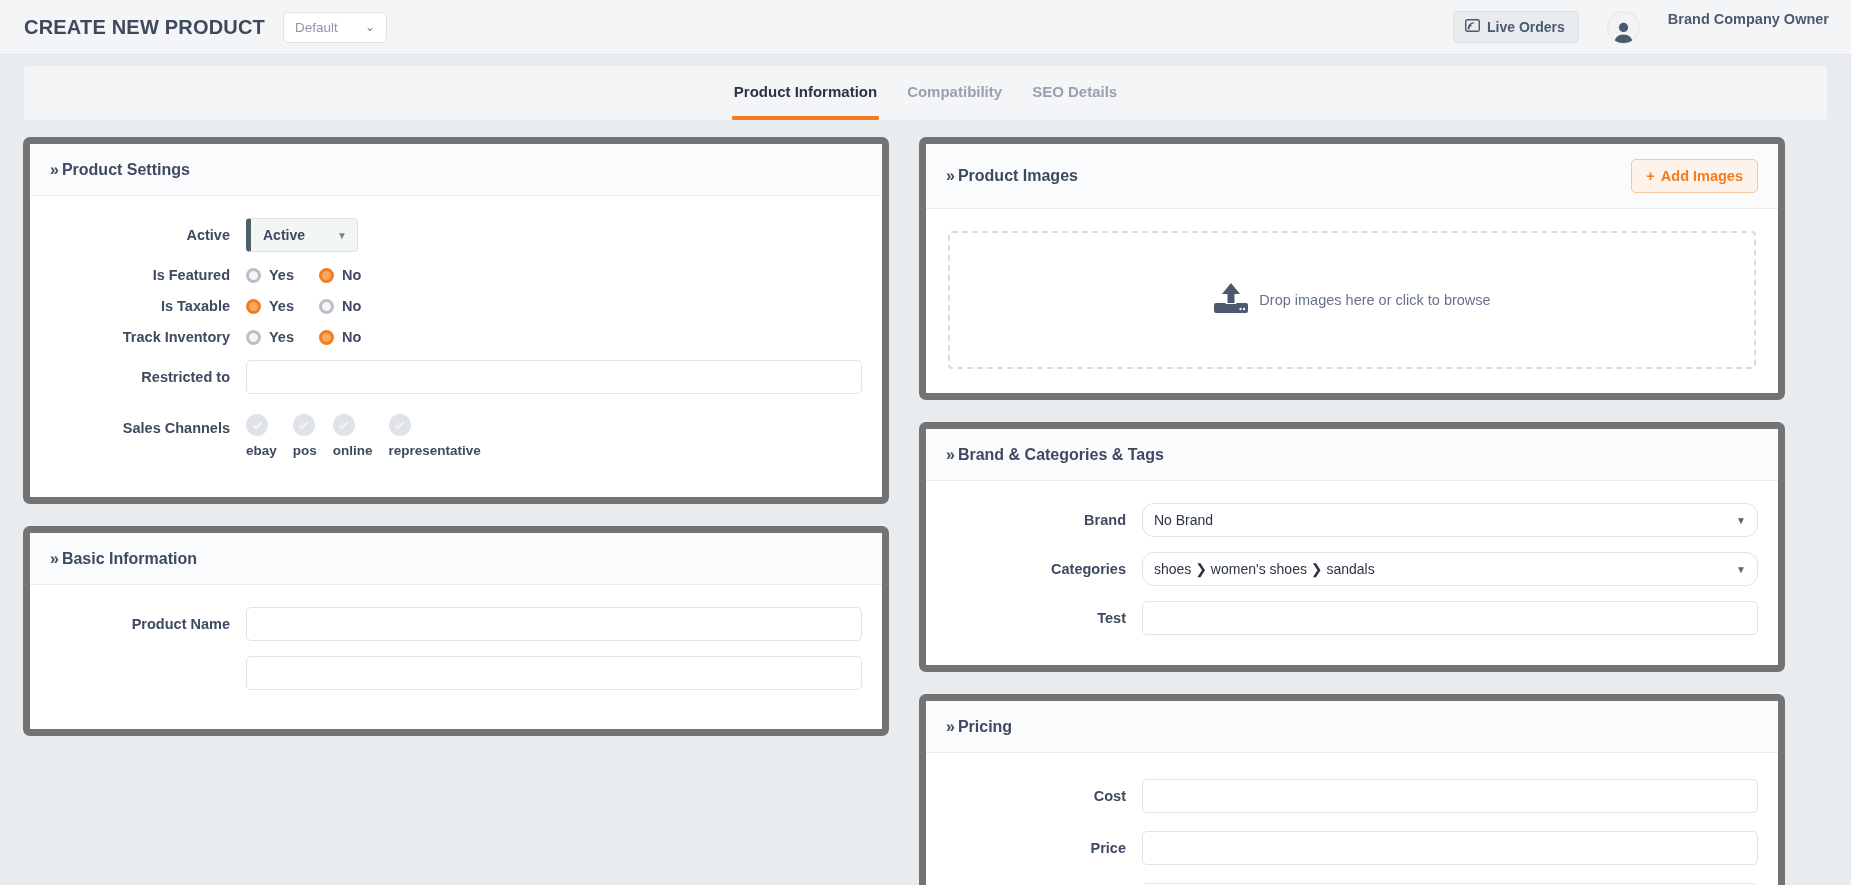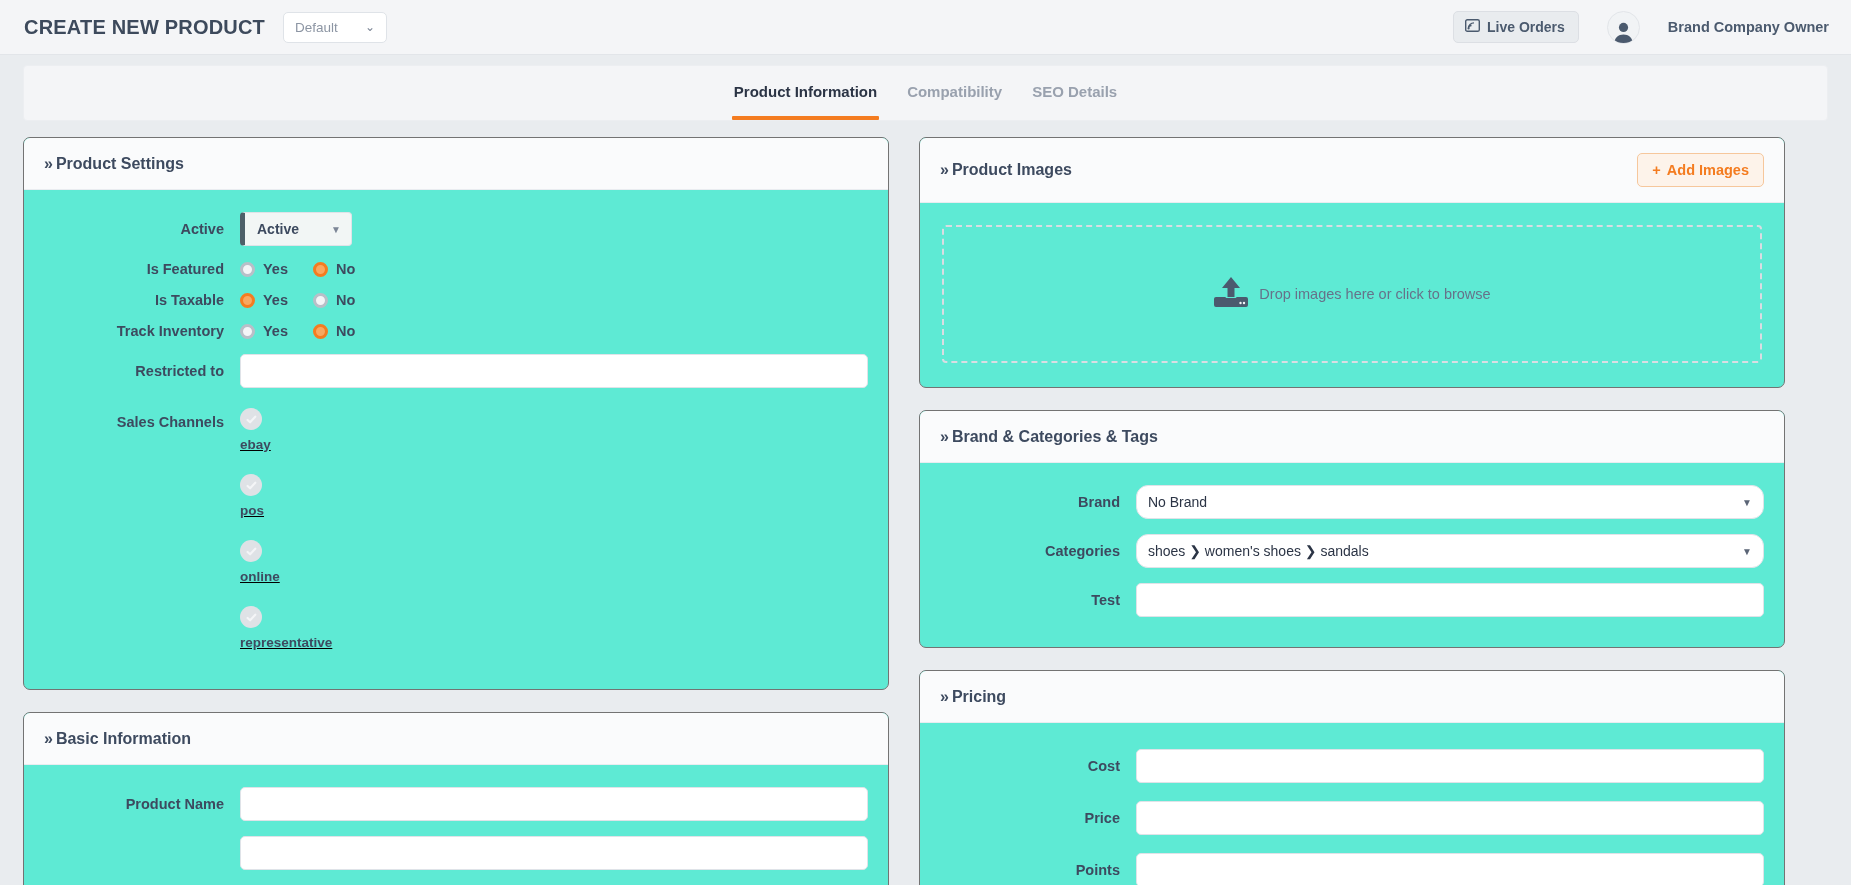--- a/index.html
+++ b/index.html
@@ -31,21 +31,21 @@
     background: #fff;
     border: 1px solid #dfe3e8;
     border-radius: 5px;
     display: flex; align-items: center;
     justify-content: space-between;
     padding: 0 11px;
     font-size: 13.5px;
     color: #8c95a3;
   }
   .chev { font-size: 12px; color: #7c8696; line-height: 1; }
-  .topbar-right { margin-left: auto; display: flex; align-items: center; gap: 28px; }
+  .topbar-right { margin-left: auto; display: flex; align-items: flex-start; gap: 28px; }
   .live-orders {
     display: flex; align-items: center; gap: 7px;
     background: #e9ecef;
     border: 1px solid #dcdfe4;
     border-radius: 5px;
     padding: 7px 13px 7px 11px;
     font-size: 14px; font-weight: bold;
     color: #4b5a6e;
   }
   .avatar {
@@ -73,22 +73,22 @@
     content: ""; position: absolute; left: 0; right: 0; bottom: -3px;
     height: 4px; background: #f47c20; border-radius: 1px;
   }
 
   
   .columns { display: flex; padding: 16px 23px 0 23px; gap: 30px; align-items: flex-start; }
   .col-left { width: 866px; flex: none; }
   .col-right { width: 866px; flex: none; }
 
   .card {
-    background: #5eead4;
-    border: 1px solid #737373;
+    background: #ffffff;
+    border: 7px solid #737373;
     border-radius: 7px;
     margin-bottom: 22px;
     overflow: hidden;
   }
   .card-head {
     background: #fafbfc;
     border-bottom: 1px solid #e9ecf0;
     padding: 15px 20px;
     display: flex; align-items: center; justify-content: space-between;
     min-height: 52px;
@@ -150,21 +150,21 @@
   .radio-opt { display: flex; align-items: center; gap: 8px; margin-right: 17px; }
   .radio {
     width: 15px; height: 15px; border-radius: 50%;
     border: 3px solid #b9bfc8; background: #f4f5f7;
     flex: none;
   }
   .radio.on { border-color: #f47c20; background: #f9a85f; }
   .radio-text { font-size: 14.5px; font-weight: bold; color: #3d4a5f; }
 
   
-  .channels { display: flex; flex-direction: column; gap: 22px; text-decoration: underline; }
+  .channels { display: flex; gap: 16px; }
   .channel { }
   .chk-circle {
     width: 22px; height: 22px; border-radius: 50%;
     background: #dfe2e6;
     display: flex; align-items: center; justify-content: center;
   }
   .channel-label { font-size: 13.5px; font-weight: bold; color: #3d4a5f; margin-top: 7px; }
 
   
   .dropzone {

